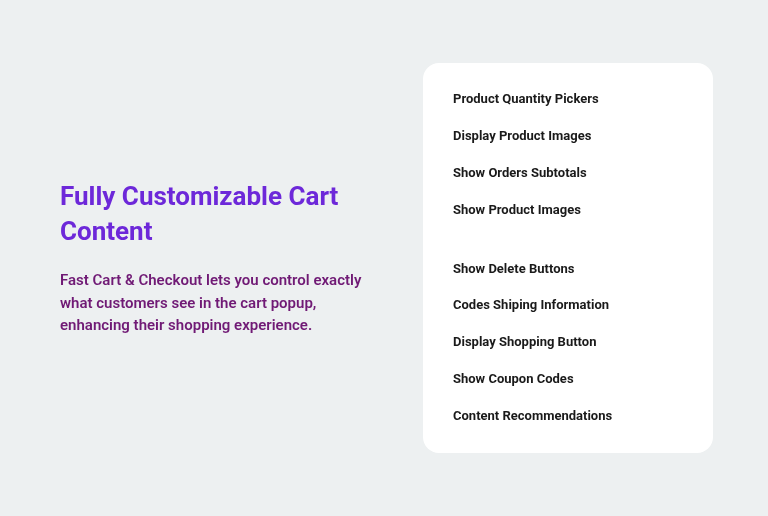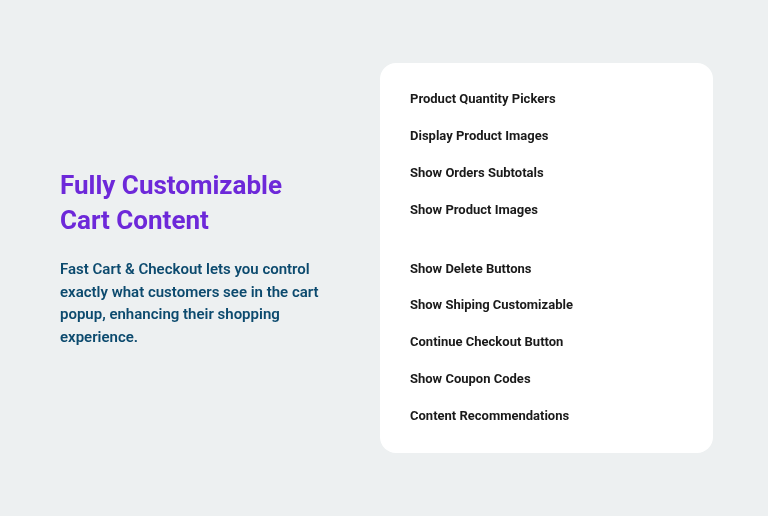--- a/index.html
+++ b/index.html
@@ -24,28 +24,28 @@
     .heading {
       font-size: 26px;
       font-weight: 700;
       color: #6d28d9;
       line-height: 1.35;
       margin-bottom: 20px;
     }
     .description {
       font-size: 15px;
       font-weight: 600;
-      color: #0c4a6e;
+      color: #701a75;
       line-height: 1.5;
     }
     .right-card {
       background: #ffffff;
       border-radius: 16px;
       padding: 28px 30px 28px 30px;
-      width: 333px;
+      width: 290px;
       display: flex;
       flex-direction: column;
       gap: 20px;
     }
     .feature-item {
       font-size: 13px;
       font-weight: 700;
       color: #1a1a1a;
       line-height: 1.3;
     }
@@ -60,17 +60,17 @@
   <h1 class="heading">Fully Customizable Cart Content</h1>
   <p class="description">Fast Cart &amp; Checkout lets you control exactly what customers see in the cart popup, enhancing their shopping experience.</p>
 </div>
 
 <div class="right-card">
   <div class="feature-item">Product Quantity Pickers</div>
   <div class="feature-item">Display Product Images</div>
   <div class="feature-item">Show Orders Subtotals</div>
   <div class="feature-item">Show Product Images</div>
   <div class="feature-item gap-large">Show Delete Buttons</div>
-  <div class="feature-item">Show Shiping Customizable</div>
-  <div class="feature-item">Continue Checkout Button</div>
+  <div class="feature-item">Codes Shiping Information</div>
+  <div class="feature-item">Display Shopping Button</div>
   <div class="feature-item">Show Coupon Codes</div>
   <div class="feature-item">Content Recommendations</div>
 </div>
 
 </body></html>

